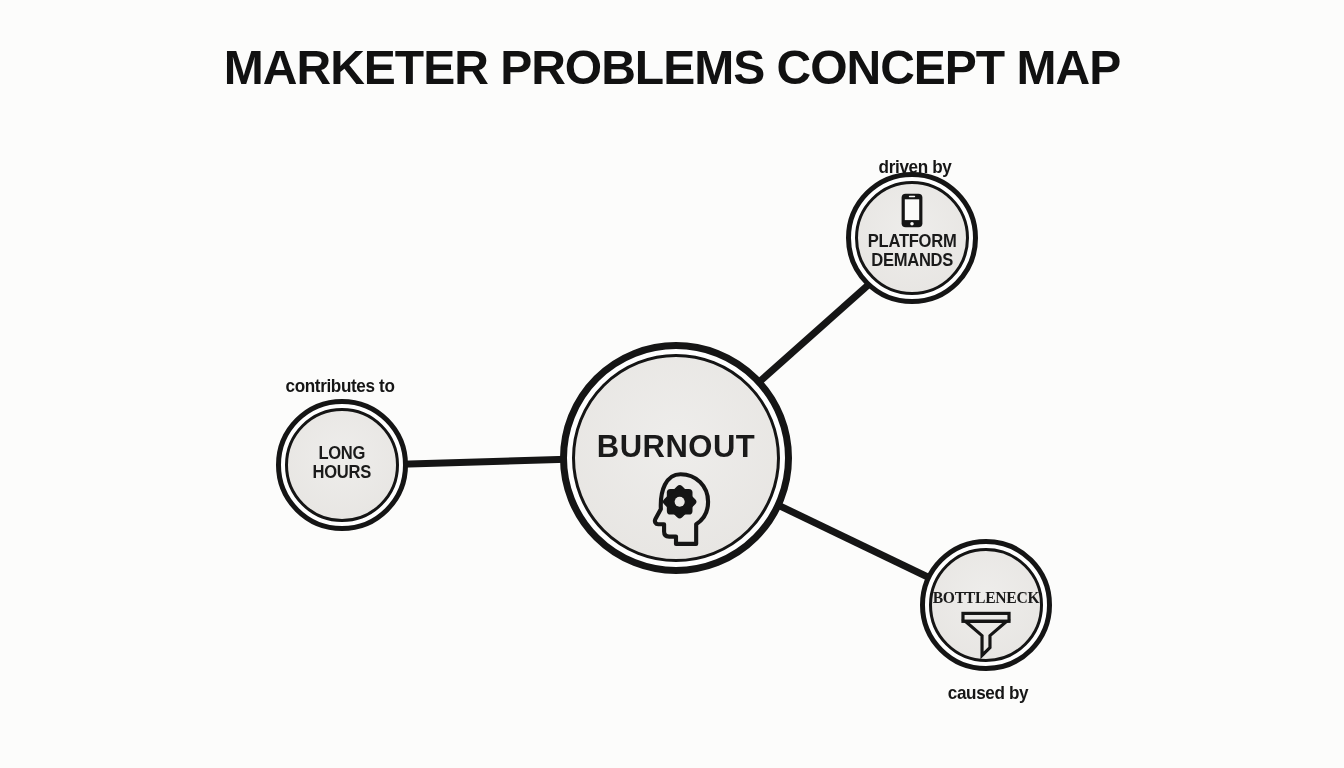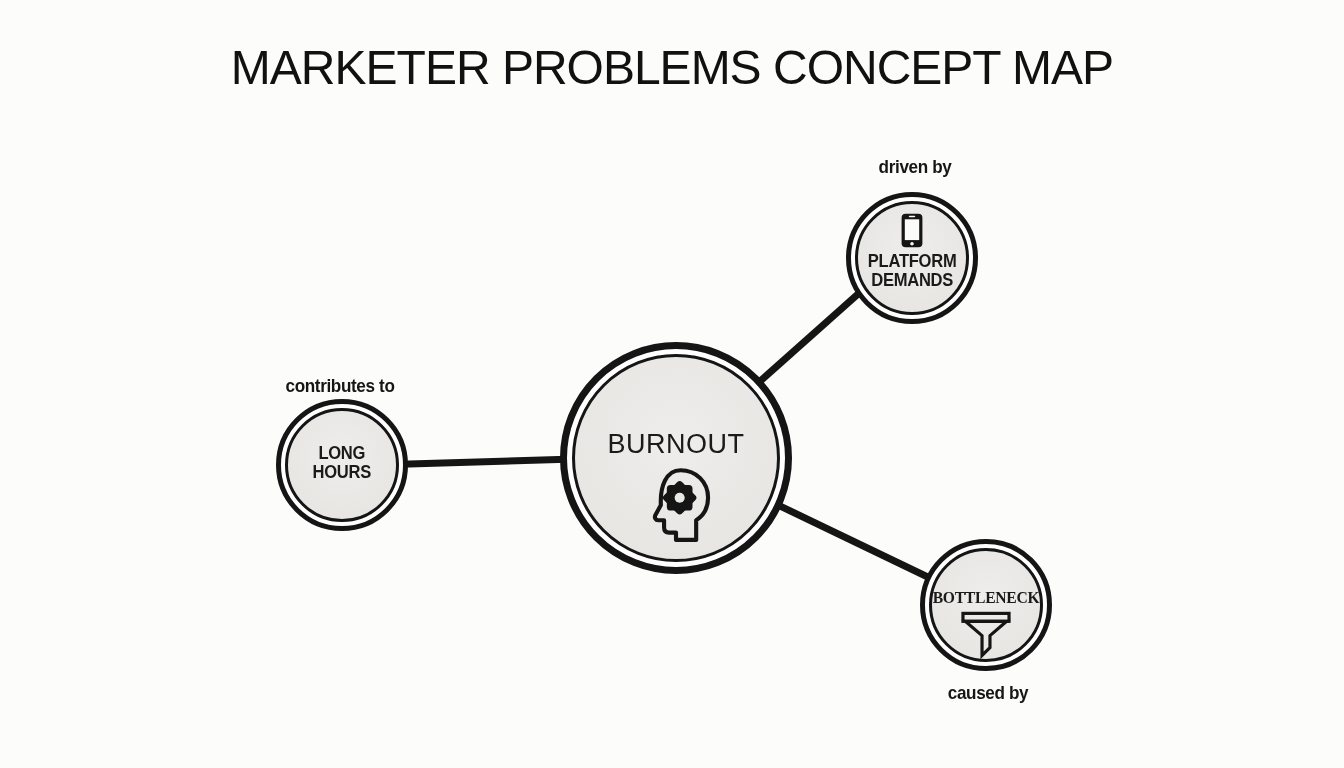--- a/index.html
+++ b/index.html
@@ -14,21 +14,21 @@
     width: 1344px;
     height: 768px;
   }
   .title {
     position: absolute;
     left: 50%;
     top: 40px;
     transform: translateX(-50%);
     white-space: nowrap;
     font-size: 48px;
-    font-weight: 400;
+    font-weight: 700;
     letter-spacing: -1px;
     color: #111;
   }
   svg.edges {
     position: absolute;
     left: 0; top: 0;
   }
   
   .node {
     position: absolute;
@@ -46,27 +46,27 @@
     flex-direction: column;
     align-items: center;
   }
   .node-central {
     left: 560px; top: 342px;
     width: 232px; height: 232px;
     border-width: 7px;
   }
   .node-central .inner { inset: 5px; }
   .node-central .node-label {
-    font-size: 27px;
-    font-weight: 400;
+    font-size: 31px;
+    font-weight: 700;
     letter-spacing: 0.5px;
     line-height: 1;
   }
   .node-long-hours   { left: 276px; top: 399px; width: 132px; height: 132px; }
-  .node-platform     { left: 846px; top: 192px; width: 132px; height: 132px; }
+  .node-platform     { left: 846px; top: 172px; width: 132px; height: 132px; }
   .node-bottleneck   { left: 920px; top: 539px; width: 132px; height: 132px; }
   .node-label {
     font-weight: 700;
     font-size: 18px;
     line-height: 1.08;
     text-align: center;
     letter-spacing: -0.3px;
     transform: scaleX(0.92);
     color: #1a1a1a;
     white-space: nowrap;

